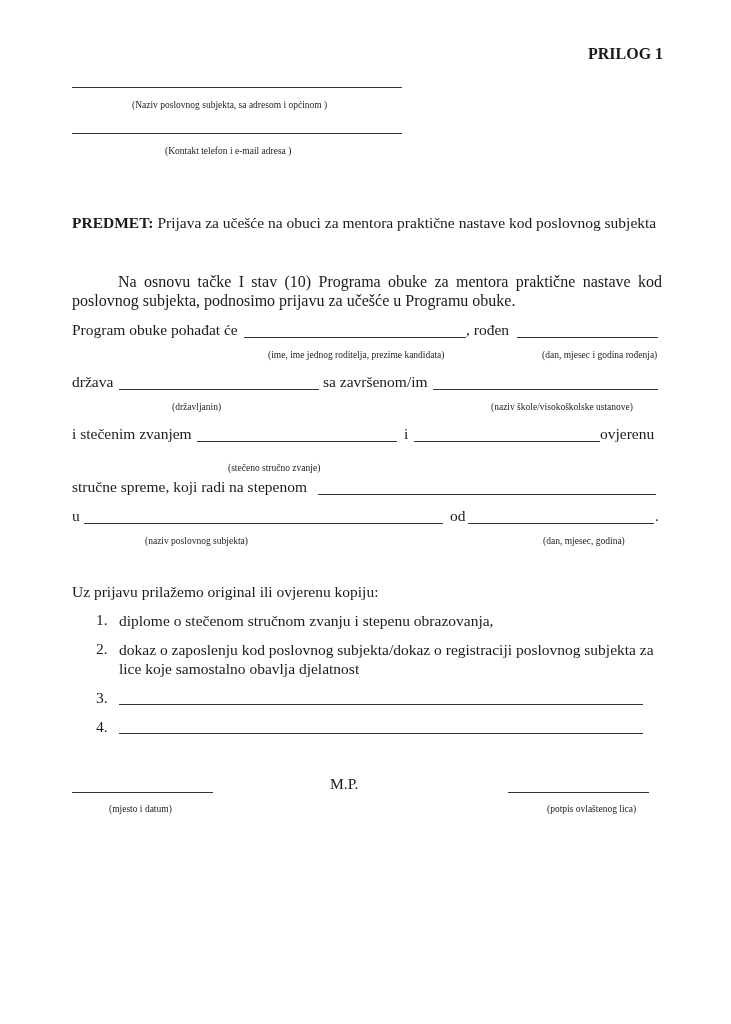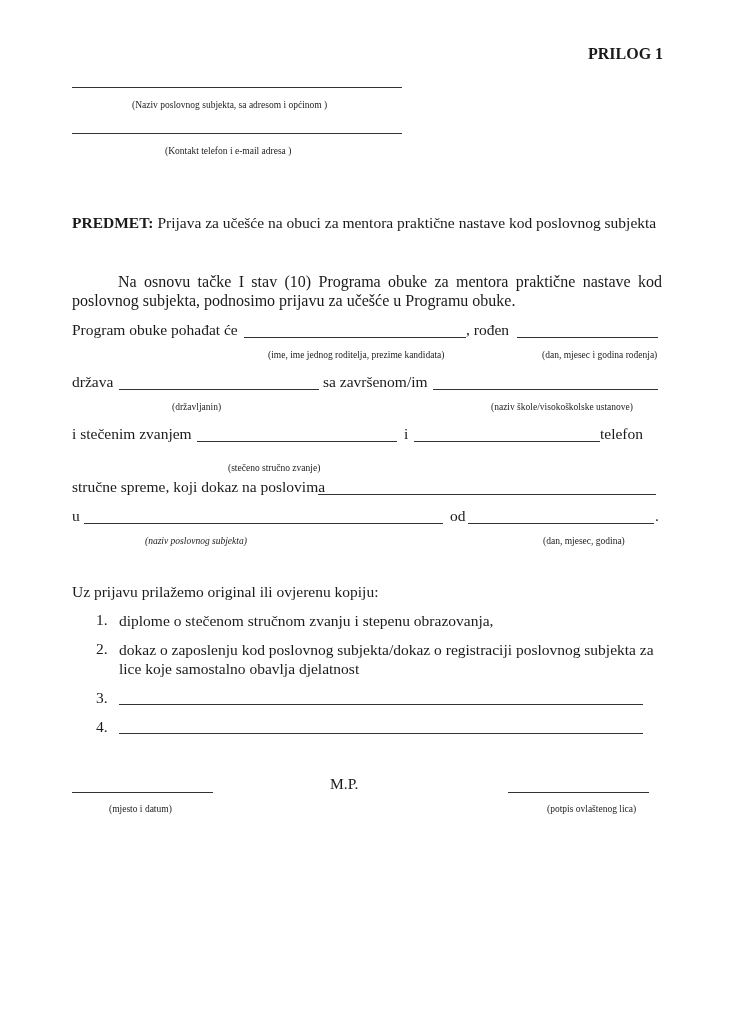--- a/index.html
+++ b/index.html
@@ -46,32 +46,32 @@
 <div class="line" style="left:119px; top:389px; width:200px;"></div>
 <div class="abs main" style="left:323px; top:373px;">sa završenom/im</div>
 <div class="line" style="left:433px; top:389px; width:225px;"></div>
 <div class="abs small" style="left:160px; top:402px;">(državljanin)</div>
 <div class="abs small" style="left:479px; top:402px;">(naziv škole/visokoškolske ustanove)</div>
 
 <div class="abs main" style="left:72px; top:425px;">i stečenim zvanjem</div>
 <div class="line" style="left:197px; top:441px; width:200px;"></div>
 <div class="abs main" style="left:404px; top:425px;">i</div>
 <div class="line" style="left:414px; top:441px; width:186px;"></div>
-<div class="abs main" style="left:600px; top:425px;">telefon</div>
+<div class="abs main" style="left:600px; top:425px;">ovjerenu</div>
 <div class="abs small" style="left:216px; top:455px;margin-top:8px;">(stečeno stručno zvanje)</div>
 
-<div class="abs main" style="left:72px; top:478px;">stručne spreme, koji dokaz na poslovima</div>
+<div class="abs main" style="left:72px; top:478px;">stručne spreme, koji radi na stepenom</div>
 <div class="line" style="left:318px; top:494px; width:338px;"></div>
 
 <div class="abs main" style="left:72px; top:507px;">u</div>
 <div class="line" style="left:84px; top:523px; width:359px;"></div>
 <div class="abs main" style="left:450px; top:507px;">od</div>
 <div class="line" style="left:468px; top:523px; width:186px;"></div>
 <div class="abs main" style="left:655px; top:507px;">.</div>
-<div class="abs small" style="left:133px; top:536px;font-style:italic;">(naziv  poslovnog subjekta)</div>
+<div class="abs small" style="left:133px; top:536px;">(naziv  poslovnog subjekta)</div>
 <div class="abs small" style="left:531px; top:536px;">(dan, mjesec, godina)</div>
 
 <div class="abs main" style="left:72px; top:583px;">Uz prijavu prilažemo original ili ovjerenu kopiju:</div>
 
 <div class="list-num" style="left:96px; top:611px;">1.</div>
 <div class="list-text" style="left:119px; top:611px;">diplome o stečenom stručnom zvanju i stepenu obrazovanja,</div>
 
 <div class="list-num" style="left:96px; top:640px;">2.</div>
 <div class="list-text" style="left:119px; top:640px;">dokaz o zaposlenju kod poslovnog subjekta/dokaz o registraciji poslovnog subjekta za lice koje samostalno obavlja djelatnost</div>
 

